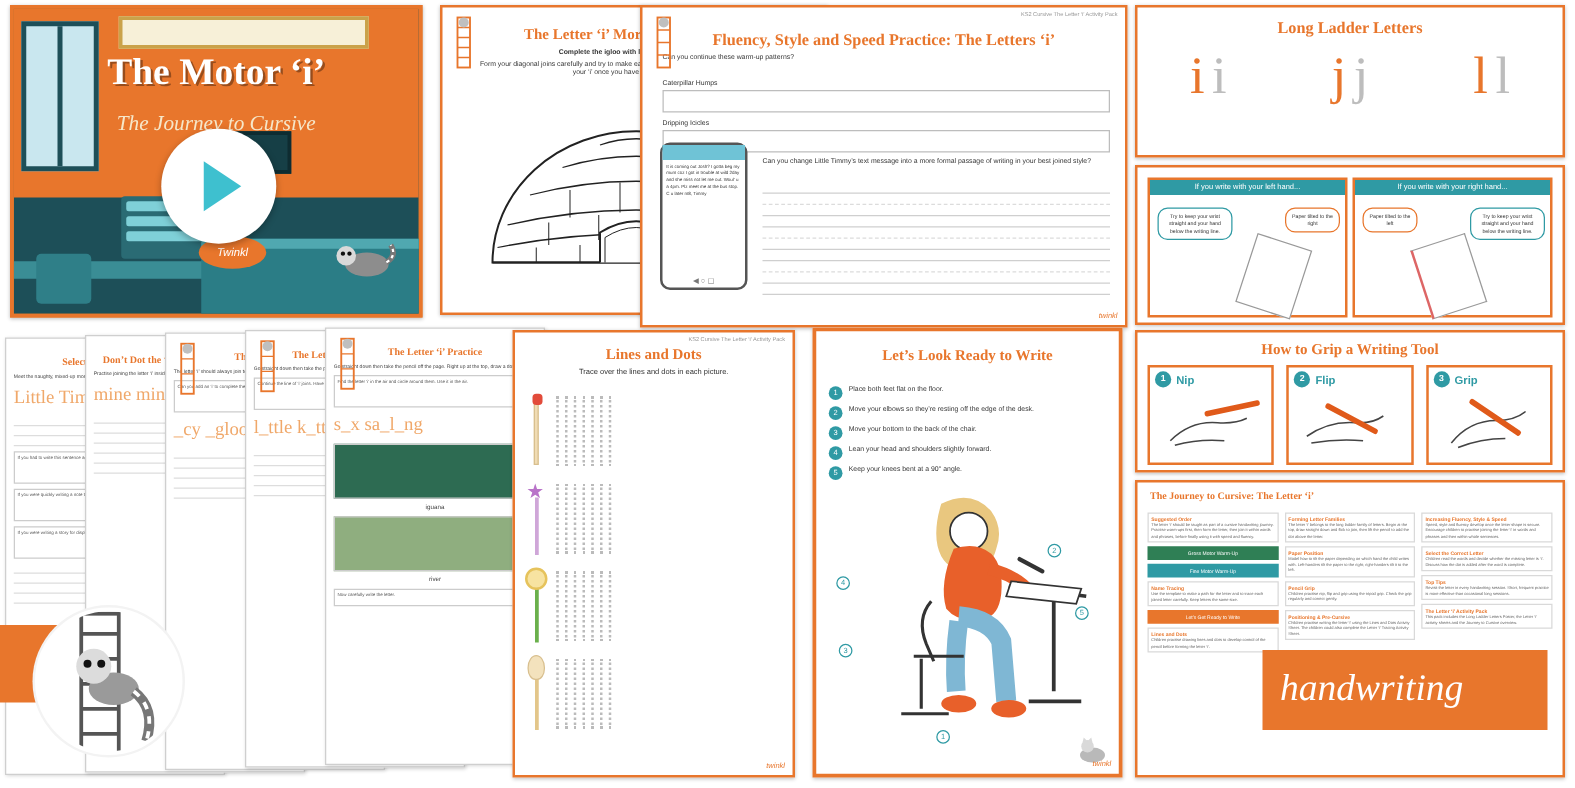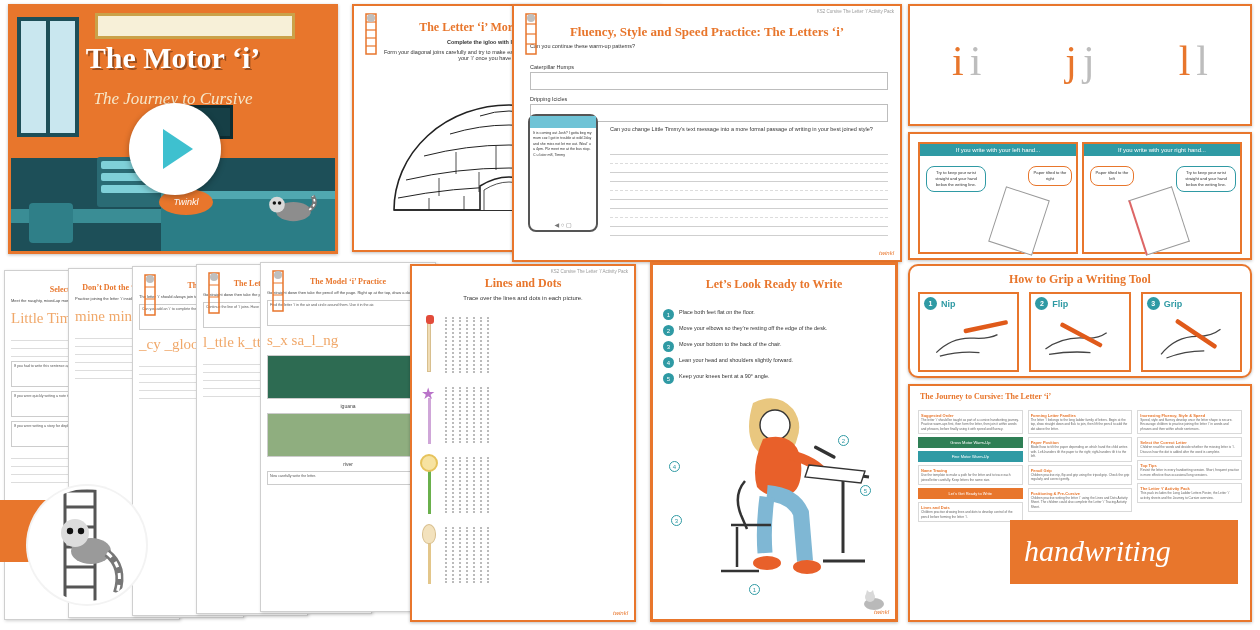--- a/index.html
+++ b/index.html
@@ -161,21 +161,21 @@
   }
   .bubble{
     position:absolute; width:60px; border:1px solid #2f9aa4; border-radius:8px;
     font-size:4.2px; color:#333; padding:3px; background:#fff; text-align:center; line-height:1.4;
   }
   .paper-tilt{
     position:absolute; width:46px; height:58px; background:#fff; border:1px solid #999;
   }
 
   
-  #grip-card { left:908px; top:264px; width:344px; height:114px;border-radius:10px; }
+  #grip-card { left:908px; top:264px; width:344px; height:114px; }
   #grip-card .ws-head{ font-size:12px; margin-top:6px; }
   .grip-row{ position:absolute; left:8px; top:26px; right:8px; display:flex; gap:10px; }
   .grip-col{ flex:1; border:2px solid #e8762c; height:80px; position:relative; }
   .grip-label{ display:flex; align-items:center; gap:4px; padding:3px 4px; font-size:9px; color:#2f9aa4; font-weight:bold;}
   .grip-num{
     width:13px;height:13px;border-radius:50%;background:#2f9aa4;color:#fff;
     font-size:7px;display:flex;align-items:center;justify-content:center;
   }
 
   
@@ -369,20 +369,21 @@
         <i></i>
         <i></i>
         <i></i>
         <i></i>
         <i></i>
     </div>
     <div class="twinkl-tag">twinkl</div>
   </div>
 
   <div class="card" id="ladder-card">
+    <div class="ws-head">Long Ladder Letters</div>
     <div class="ladder-row">
       <div class="ladder-pair">
         <span class="lad-letter">i</span>
         <span class="lad-ghost">i</span>
       </div>
       <div class="ladder-pair">
         <span class="lad-letter">j</span>
         <span class="lad-ghost">j</span>
       </div>
       <div class="ladder-pair">
@@ -578,21 +579,21 @@
       <div class="twinkl-tag">twinkl</div>
     </div>
 
     <div class="fan-sheet" style="left:256px; top:0px;">
       <svg class="lemur-badge" viewBox="0 0 22 44">
         <rect x="6" y="2" width="10" height="40" fill="none" stroke="#e8762c" stroke-width="1.5"></rect>
         <line x1="6" y1="14" x2="16" y2="14" stroke="#e8762c"></line>
           <line x1="6" y1="26" x2="16" y2="26" stroke="#e8762c"></line>
         <circle cx="11" cy="6" r="4" fill="#bfbfbf"></circle>
       </svg>
-      <div class="fan-h">The Model ‘i’ Practice</div>
+      <div class="fan-h">The Letter ‘i’ Practice</div>
       <div class="fan-t">Go straight down then take the pencil off the page. Right up at the top, draw a dot.</div>
       <div class="fan-box">Find the letter ‘i’ in the air and circle around them. Use it in the air.</div>
       <div class="fan-big">s_x  sa_l_ng</div>
       <div style="margin:4px 6px; border:1px solid #ccc; height:44px; background:#2d6b52;"></div>
       <div style="font-size:5px; text-align:center; color:#444;">iguana</div>
       <div style="margin:4px 6px; border:1px solid #ccc; height:44px; background:#8fae7f;"></div>
       <div style="font-size:5px; text-align:center; color:#444;">river</div>
       <div class="fan-box" style="height:14px">Now carefully write the letter.</div>
       <div class="twinkl-tag">twinkl</div>
     </div>

